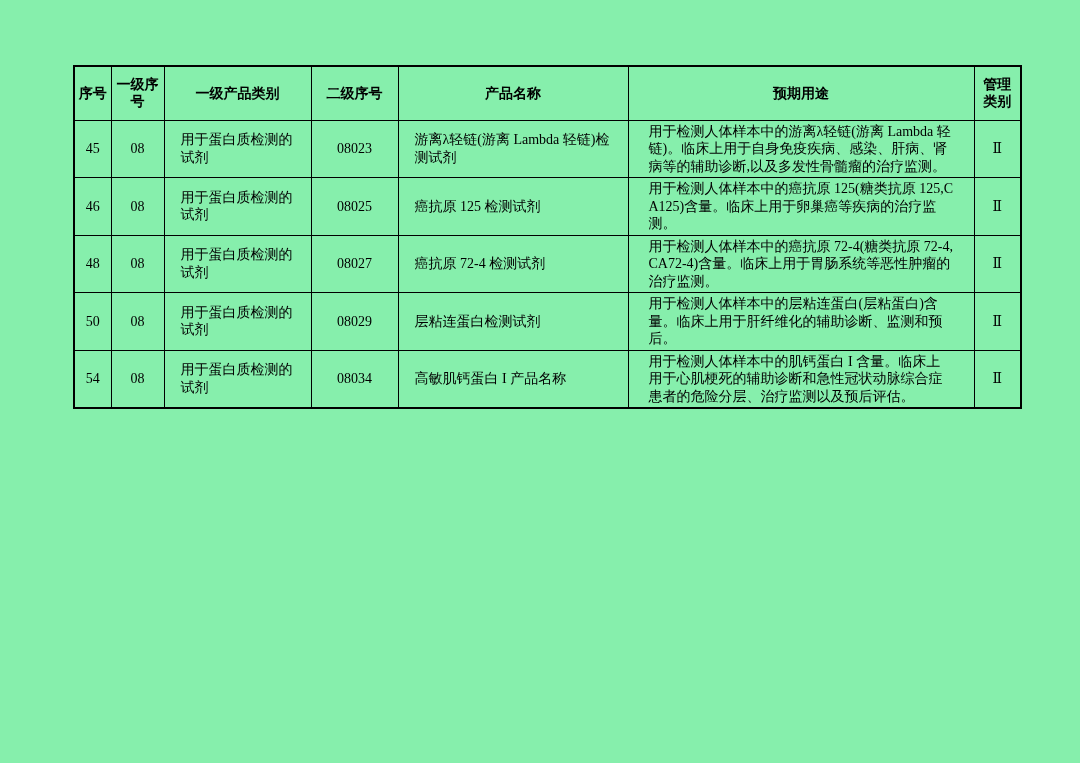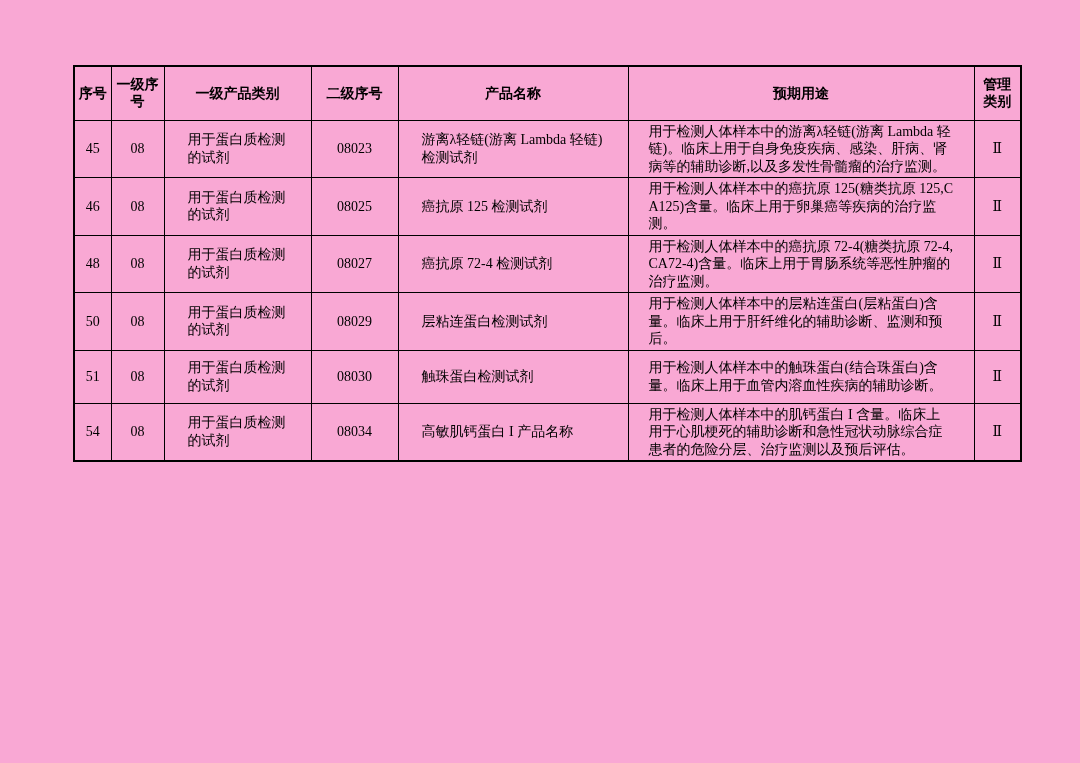--- a/index.html
+++ b/index.html
@@ -4,21 +4,21 @@
 <style>
   html, body {
     margin: 0;
     padding: 0;
     background: #ffffff;
   }
   .page {
     position: relative;
     width: 1080px;
     height: 763px;
-    background: #f9a8d4;
+    background: #86efac;
     color: #000000;
     font-family: "Liberation Serif", "DejaVu Serif", serif;
     overflow: hidden;
   }
   table.product-table {
     position: absolute;
     left: 73px;
     top: 65px;
     width: 947px;
     border-collapse: collapse;
@@ -35,21 +35,21 @@
     word-break: break-all;
   }
   .product-table th {
     font-weight: bold;
     text-align: center;
     padding: 3px 2px;
   }
   .product-table thead tr { height: 54px; }
   .product-table tbody tr { height: 53px; }
   td.c-center { text-align: center; padding: 3px 10px; }
-  td.c-left   { text-align: left;   padding: 3px 23px; }
+  td.c-left   { text-align: left;   padding: 3px 16px; }
   td.c-use    { text-align: left;   padding: 2px 20px; }
 </style>
 </head>
 <body>
 
 <div class="page">
   <table class="product-table">
     <colgroup>
       <col style="width:37px">
       <col style="width:53px">
@@ -106,29 +106,20 @@
     <tr>
       <td class="c-center">50</td>
       <td class="c-center">08</td>
       <td class="c-left">用于蛋白质检测的试剂</td>
       <td class="c-center">08029</td>
       <td class="c-left">层粘连蛋白检测试剂</td>
       <td class="c-use">用于检测人体样本中的层粘连蛋白(层粘蛋白)含量。临床上用于肝纤维化的辅助诊断、监测和预后。</td>
       <td class="c-center">Ⅱ</td>
     </tr>
 
-    <tr>
-      <td class="c-center">51</td>
-      <td class="c-center">08</td>
-      <td class="c-left">用于蛋白质检测的试剂</td>
-      <td class="c-center">08030</td>
-      <td class="c-left">触珠蛋白检测试剂</td>
-      <td class="c-use">用于检测人体样本中的触珠蛋白(结合珠蛋白)含量。临床上用于血管内溶血性疾病的辅助诊断。</td>
-      <td class="c-center">Ⅱ</td>
-    </tr>
 
 
 
     <tr>
       <td class="c-center">54</td>
       <td class="c-center">08</td>
       <td class="c-left">用于蛋白质检测的试剂</td>
       <td class="c-center">08034</td>
       <td class="c-left">高敏肌钙蛋白 I 产品名称</td>
       <td class="c-use">用于检测人体样本中的肌钙蛋白 I 含量。临床上用于心肌梗死的辅助诊断和急性冠状动脉综合症患者的危险分层、治疗监测以及预后评估。</td>

